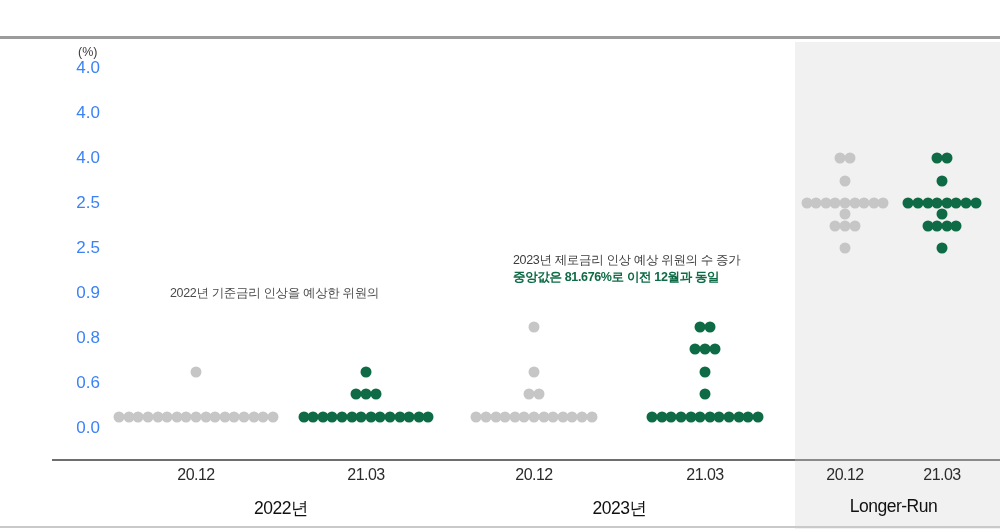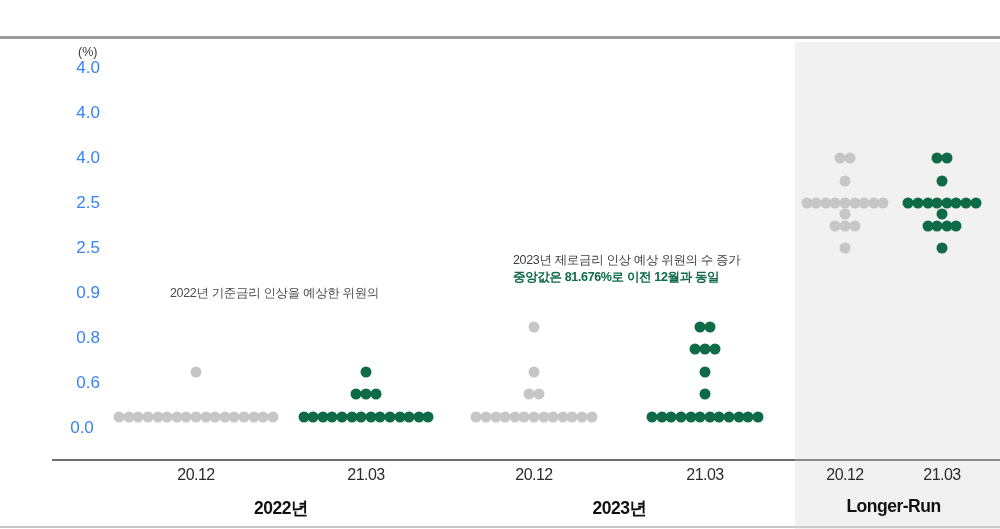--- a/index.html
+++ b/index.html
@@ -112,21 +112,21 @@
     top: 466px;
     font-size: 16px;
     color: #2b2b2b;
     transform: translateX(-50%);
     letter-spacing: -0.5px;
   }
   .xgroup {
     position: absolute;
     top: 496px;
     font-size: 17.5px;
-    font-weight: bold;
+    font-weight: normal;
     color: #111111;
     transform: translateX(-50%);
     letter-spacing: -0.5px;
   }
   .bottom-rule {
     position: absolute;
     left: 0px;
     top: 526px;
     width: 1000px;
     height: 2px;
@@ -146,21 +146,21 @@
 
   <div id="yticks">
       <div class="ytick" style="top: 68px;">4.0</div>
       <div class="ytick" style="top: 113px;">4.0</div>
       <div class="ytick" style="top: 158px;">4.0</div>
       <div class="ytick" style="top: 203px;">2.5</div>
       <div class="ytick" style="top: 248px;">2.5</div>
       <div class="ytick" style="top: 293px;">0.9</div>
       <div class="ytick" style="top: 338px;">0.8</div>
       <div class="ytick" style="top: 383px;">0.6</div>
-      <div class="ytick" style="top: 428px; text-align: center;">0.0</div>
+      <div class="ytick" style="top: 428px;">0.0</div>
     </div>
   <div id="dots">
       <div class="dot gray" style="left: 119.2px; top: 416.75px;"></div>
       <div class="dot gray" style="left: 128.8px; top: 416.75px;"></div>
       <div class="dot gray" style="left: 138.4px; top: 416.75px;"></div>
       <div class="dot gray" style="left: 148px; top: 416.75px;"></div>
       <div class="dot gray" style="left: 157.6px; top: 416.75px;"></div>
       <div class="dot gray" style="left: 167.2px; top: 416.75px;"></div>
       <div class="dot gray" style="left: 176.8px; top: 416.75px;"></div>
       <div class="dot gray" style="left: 186.4px; top: 416.75px;"></div>

